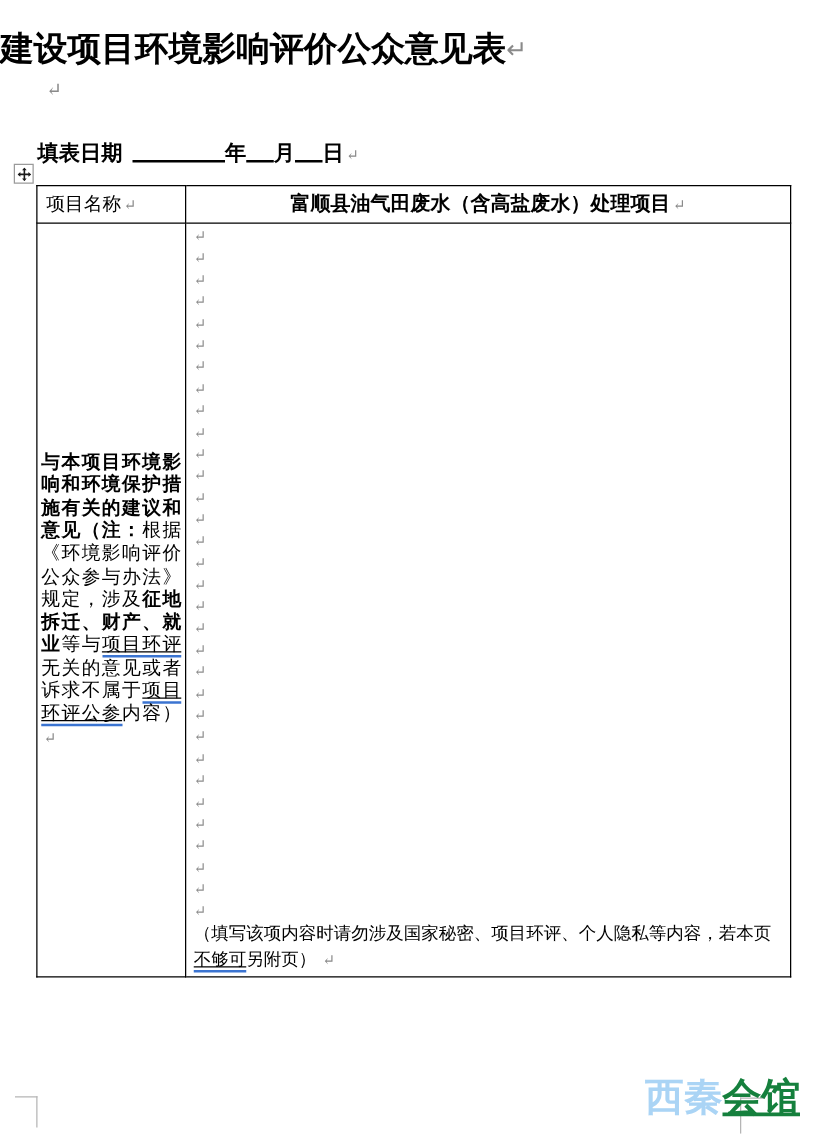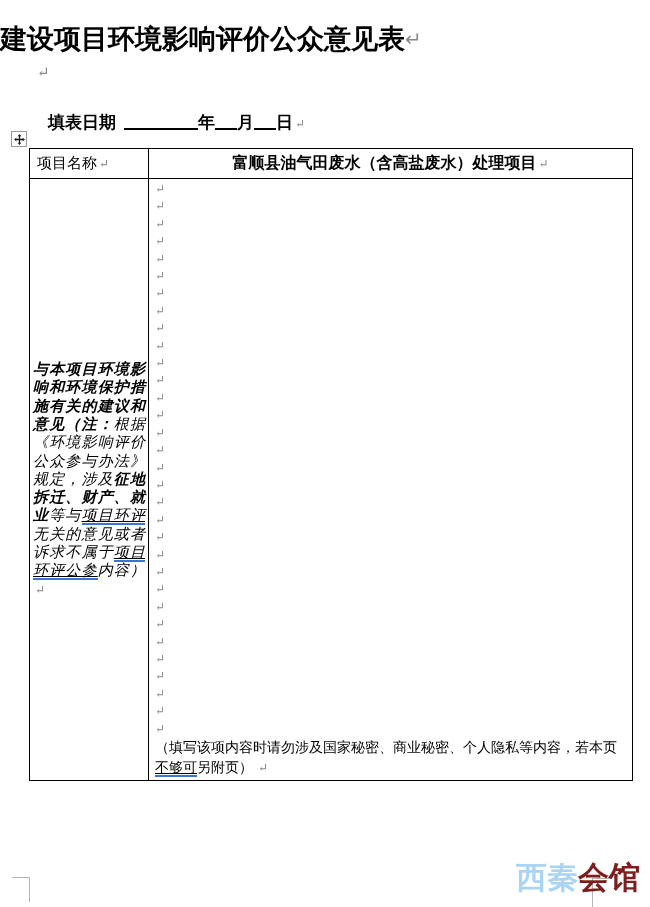--- a/index.html
+++ b/index.html
@@ -10,21 +10,21 @@
   
   .doc-title{
     position:absolute;left:0;top:20px;width:650px;text-align:left;
     font-family:"Liberation Sans","DejaVu Sans",sans-serif;
     font-weight:bold;font-size:27px;line-height:38px;letter-spacing:0px;white-space:nowrap;
   }
   .title-pilcrow{font-size:20px;color:#8a8a8a;font-weight:normal;vertical-align:2px;}
   .empty-para{position:absolute;left:37px;top:63px;font-size:15px;color:#8a8a8a;}
   
   .date-line{
-    position:absolute;left:48px;top:110px;font-weight:bold;font-size:17px;line-height:26px;
+    position:absolute;left:30px;top:110px;font-weight:bold;font-size:17px;line-height:26px;
     white-space:nowrap;
   }
   .blank{display:inline-block;border-bottom:2px solid #000;height:17px;vertical-align:-2px;}
   .blank-year{width:74px;margin-left:8px;}
   .blank-md{width:22px;}
   .cell-pilcrow{color:#8a8a8a;font-size:12px;font-weight:normal;padding-left:2px;}
   
   .move-handle{
     position:absolute;left:11px;top:131px;width:16px;height:16px;background:#fff;
     border:1px solid #9a9a9a;display:flex;align-items:center;justify-content:center;box-sizing:border-box;
@@ -34,21 +34,21 @@
     position:absolute;left:29px;top:148px;width:603px;
     border-collapse:collapse;table-layout:fixed;
   }
   table.form td{border:1px solid #000;vertical-align:middle;box-sizing:border-box;}
   td.c-label{width:119px;height:30px;padding:2px 2px 2px 7px;font-size:15px;}
   td.c-value{width:484px;text-align:center;font-weight:bold;font-size:16px;}
   td.c-section{height:48px;font-weight:bold;font-size:15px;padding-left:8px;}
   td.c-left{
     width:119px;padding:2px 3px;font-size:15px;line-height:18.3px;
     text-align:justify;text-justify:inter-character;line-break:anywhere;
-    word-break:break-all;vertical-align:middle;font-weight:normal;font-style:italic;
+    word-break:break-all;vertical-align:middle;font-weight:normal;
   }
   td.c-right{vertical-align:top;padding:2px 2px 2px 6px;}
   .pilcrow-line{line-height:17.4px;font-size:12px;color:#8f8f8f;}
   .cell-note{font-size:14px;line-height:20px;text-align:left;line-break:anywhere;word-break:break-all;}
   
   .seg-bold{font-weight:bold;}
   .seg-regular{font-weight:normal;}
   .seg-underline{
     font-weight:normal;text-decoration:underline;text-decoration-color:#000;
     border-bottom:2px solid #3b74d1;padding-bottom:0px;
@@ -126,26 +126,26 @@
             <div class="pilcrow-line">↵</div>
             <div class="pilcrow-line">↵</div>
             <div class="pilcrow-line">↵</div>
             <div class="pilcrow-line">↵</div>
             <div class="pilcrow-line">↵</div>
             <div class="pilcrow-line">↵</div>
             <div class="pilcrow-line">↵</div>
             <div class="pilcrow-line">↵</div>
             <div class="pilcrow-line">↵</div>
           </div>
-      <div class="cell-note"><span class="seg-regular">（填写该项内容时请勿涉及国家秘密、商业秘密、个人隐私等内容，若本页</span><span class="seg-underline">不够可</span><span class="seg-regular">另附页）</span><span class="seg-pilcrow"> ↵</span></div>
+      <div class="cell-note"><span class="seg-regular">（填写该项内容时请勿涉及国家秘密、项目环评、个人隐私等内容，若本页</span><span class="seg-underline">不够可</span><span class="seg-regular">另附页）</span><span class="seg-pilcrow"> ↵</span></div>
     </td>
   </tr>
 </tbody>
   </table>
 
 <div class="crop crop-left-h"></div>
 <div class="crop crop-left-v"></div>
 <div class="crop crop-right-h"></div>
 <div class="crop crop-right-v"></div>
 
 <div class="watermark">
-  <span style="color: rgb(170, 212, 245); margin-top: 47px;">西秦</span><span style="color: #7f1d1d;">会馆</span>
+  <span style="color: rgb(170, 212, 245); margin-top: 47px;">西秦</span><span style="color: #15803d; text-decoration: underline;">会馆</span>
 </div>
 
 </body></html>

